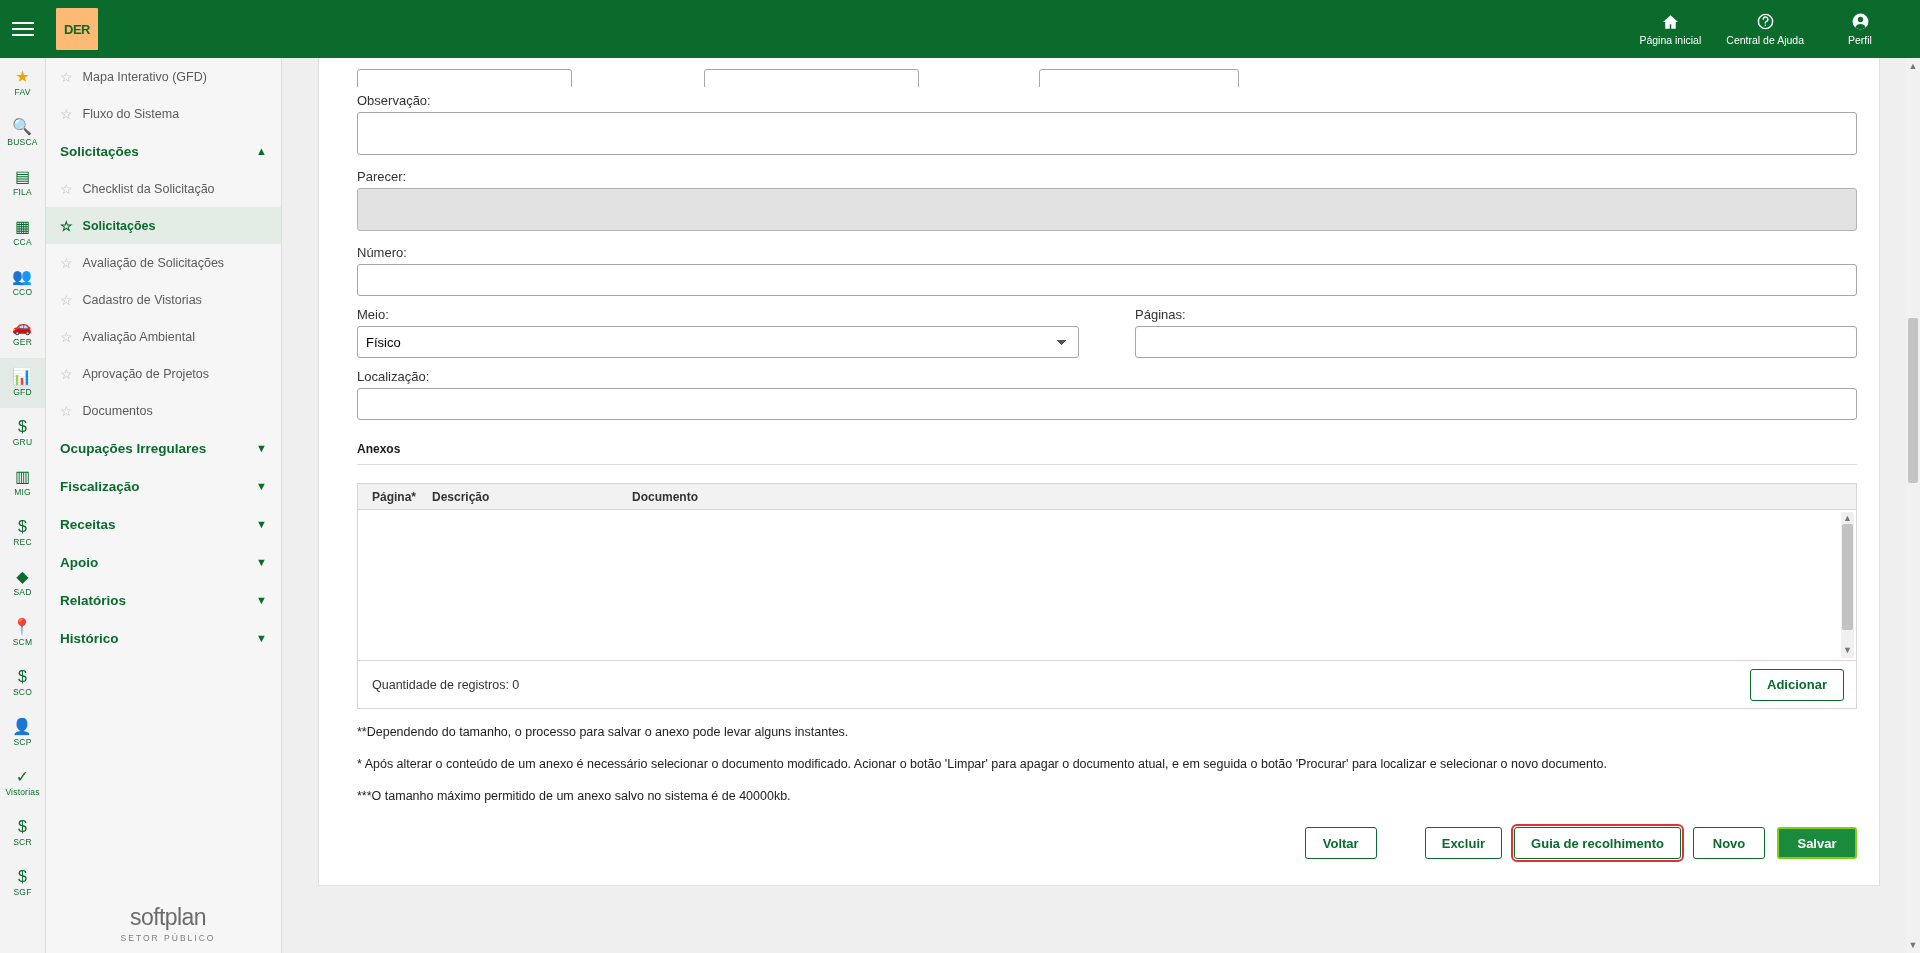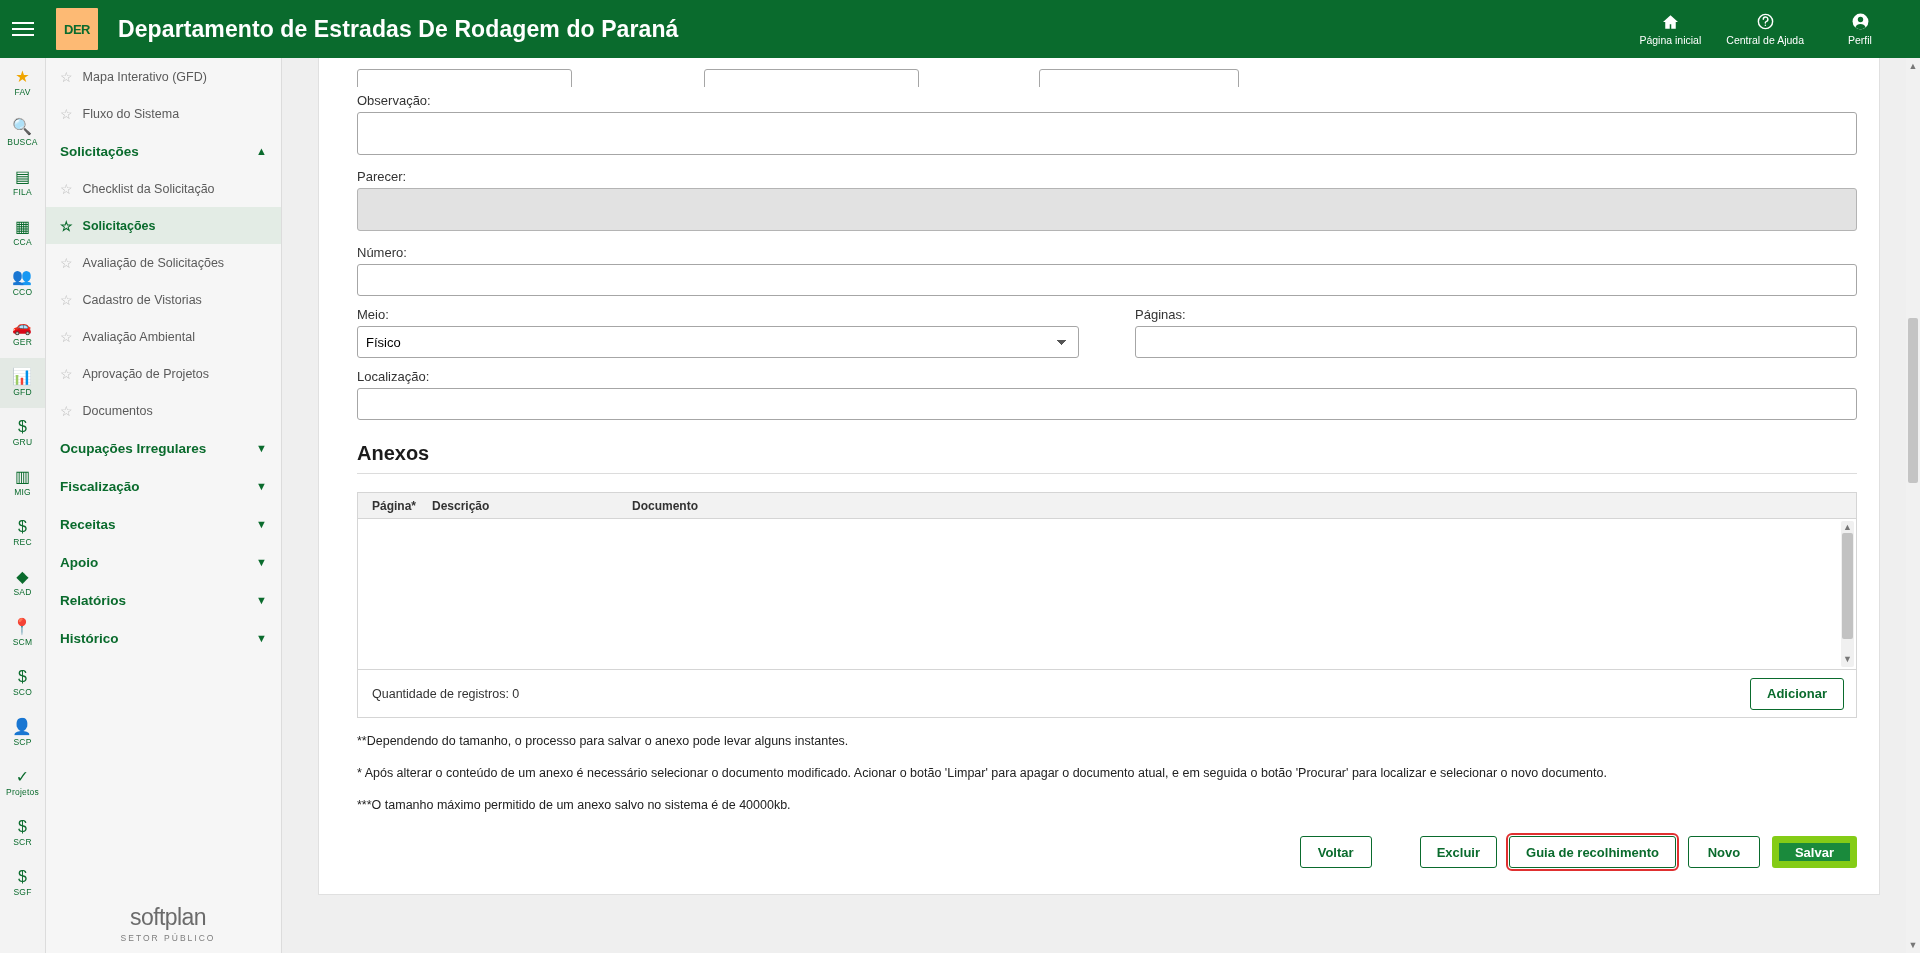--- a/index.html
+++ b/index.html
@@ -120,21 +120,21 @@
     background-position:calc(100% - 16px) 13px, calc(100% - 11px) 13px;
     background-size:5px 5px,5px 5px; background-repeat:no-repeat;
   }
   .top-strip {
     display:flex; gap:0; margin-bottom:6px; height:18px; overflow:hidden;
   }
   .ts-box { height:34px; border:1px solid #a6a6a6; border-radius:3px; background:#fff; }
 
   
   .section-title {
-    font-size:20px; font-weight:bold; color:#1b1b1b; margin:22px 0 8px 0;
+    font-size:12px; font-weight:bold; color:#1b1b1b; margin:22px 0 8px 0;
   }
   .hr { height:1px; background:#dcdcdc; margin-bottom:0; }
   .table-wrap { border:1px solid #d5d5d5; border-top:none; }
   .tbl-head {
     display:flex; align-items:center; height:27px; background:#f2f2f2;
     border-bottom:1px solid #d5d5d5; font-size:12px; font-weight:bold; color:#333;
   }
   .th { padding-left:14px; }
   .th.c1 { width:60px; }
   .th.c2 { width:200px; }
@@ -154,21 +154,21 @@
   .tbl-foot {
     display:flex; align-items:center; height:48px; border-top:1px solid #d5d5d5;
     padding:0 12px 0 14px; background:#fff; font-size:12.5px; color:#333;
   }
   .btn {
     border-radius:3px; font-size:13px; font-weight:bold;
     padding:0 16px; height:32px; cursor:pointer; font-family:"Liberation Sans", sans-serif;
     display:inline-flex; align-items:center; justify-content:center;
   }
   .btn-outline { border:1px solid #0a6b2d; color:#0a6b2d; background:#fff; }
-  .btn-solid { border:7px solid #84cc16; color:#fff; background:#1a8a3c; }
+  .btn-solid { border:2px solid #84cc16; color:#fff; background:#1a8a3c; }
   .btn-add { margin-left:auto; }
   .note { font-size:12.5px; color:#222; margin-top:14px; line-height:1.45; }
   .footer-actions {
     display:flex; justify-content:flex-end; gap:12px; margin-top:22px;
   }
   .btn-highlight { outline:2px solid #e03030; outline-offset:1px; }
   
   .page-scroll {
     position:absolute; top:58px; right:0; width:14px; height:895px; background:#f1f1f1;
   }
@@ -184,21 +184,20 @@
   <div class="hamburger">
     <svg width="22" height="16" viewBox="0 0 22 16">
       <rect x="0" y="1" width="22" height="2" fill="#fff"></rect>
       <rect x="0" y="7" width="22" height="2" fill="#fff"></rect>
       <rect x="0" y="13" width="22" height="2" fill="#fff"></rect>
     </svg>
   </div>
   <div class="logo-box">
     <span class="logo-inner">DER</span>
   </div>
-  <div class="app-title">Departamento de Estradas De Rodagem do Paraná</div>
 
   <div class="topbar-right">
     <div class="top-action">
       <span>
         <svg width="19" height="18" viewBox="0 0 24 24" fill="#fff">
             <path d="M12 3 2 12h3v9h6v-6h2v6h6v-9h3z"></path>
           </svg>
       </span>
       <span class="ta-label">Página inicial</span>
     </div>
@@ -277,21 +276,21 @@
   <div class="rail-item">
     <span class="ri">$</span>
     <span class="rl">SCO</span>
   </div>
   <div class="rail-item">
     <span class="ri">👤</span>
     <span class="rl">SCP</span>
   </div>
   <div class="rail-item">
     <span class="ri">✓</span>
-    <span class="rl">Projetos</span>
+    <span class="rl">Vistorias</span>
   </div>
   <div class="rail-item">
     <span class="ri">$</span>
     <span class="rl">SCR</span>
   </div>
   <div class="rail-item">
     <span class="ri">$</span>
     <span class="rl">SGF</span>
   </div>
 </div>

